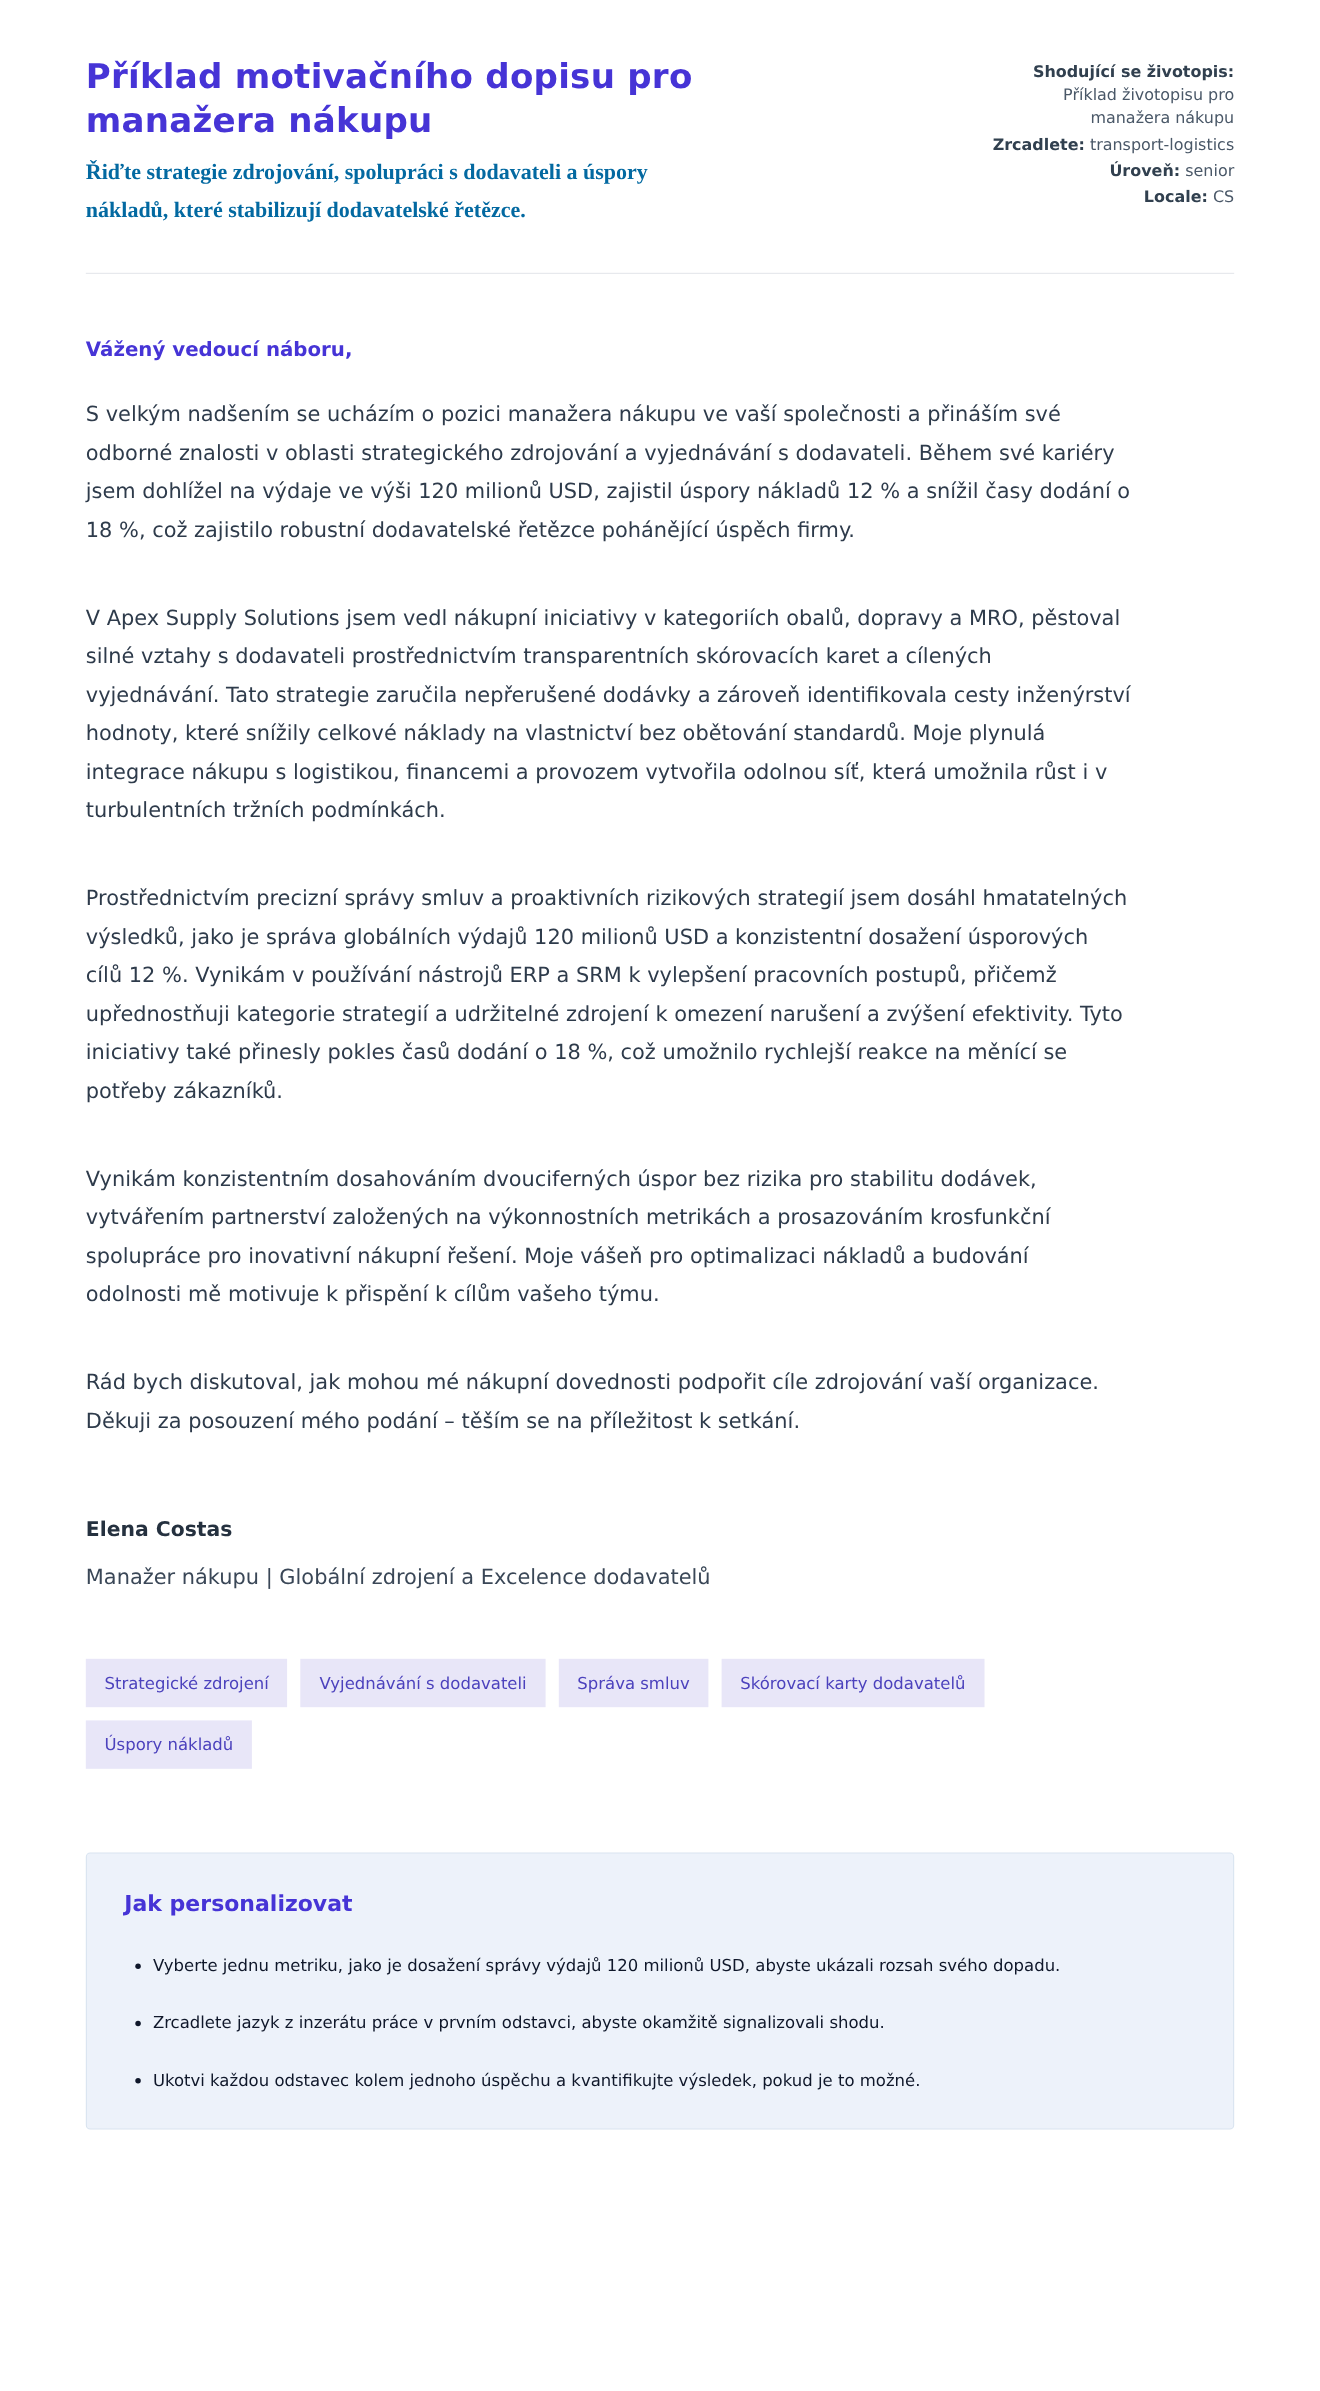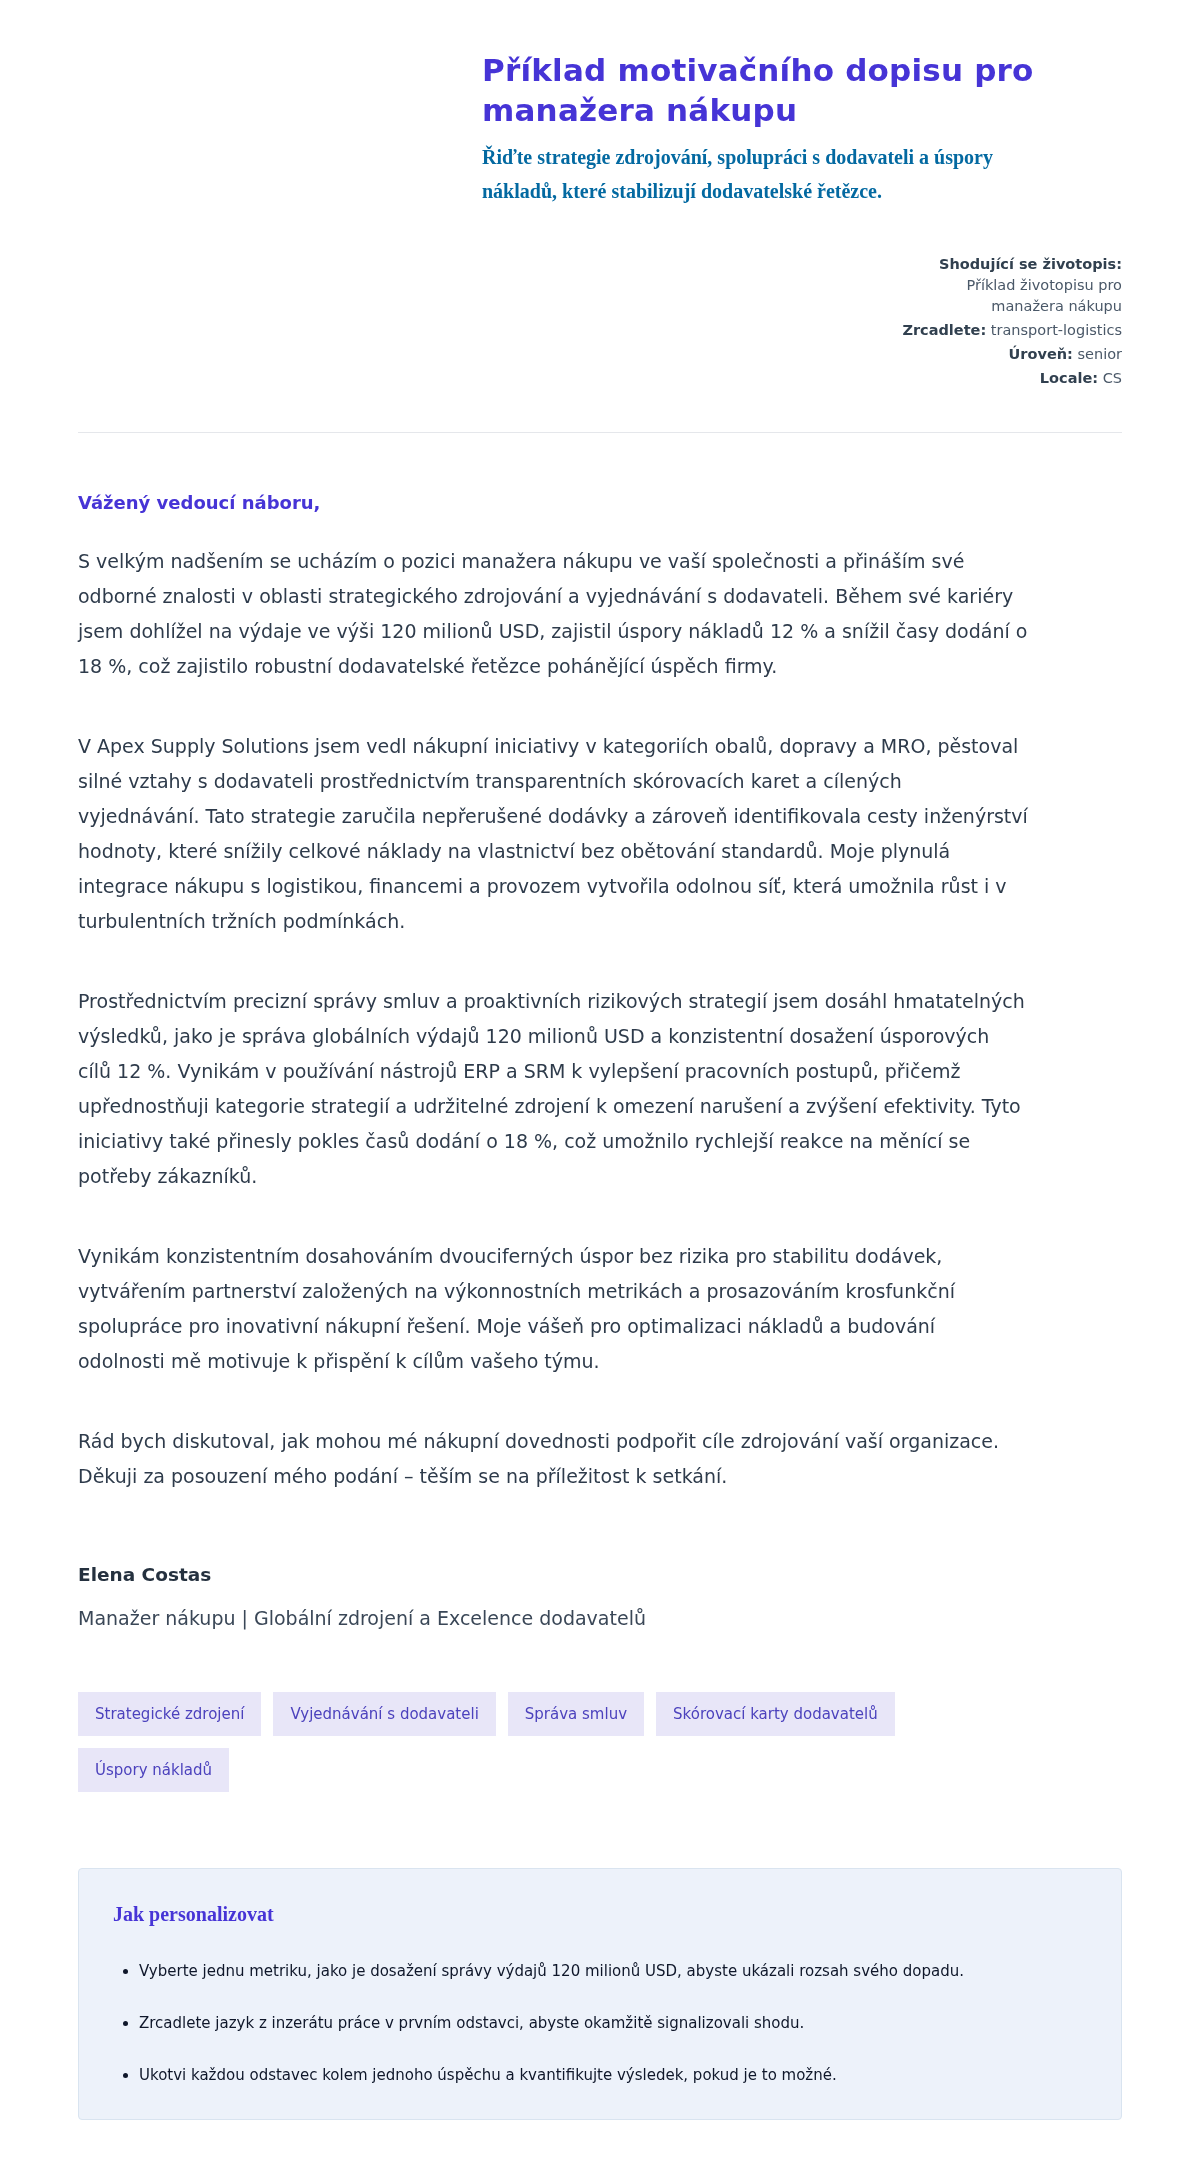--- a/index.html
+++ b/index.html
@@ -13,23 +13,22 @@
     color: #2e3b4b;
   }
   .page {
     padding: 50px 78px 60px 78px;
     box-sizing: border-box;
     width: 1200px;
   }
   .header {
     display: flex;
     justify-content: space-between;
-    align-items: flex-end;
+    align-items: flex-start;
     gap: 40px;
-    flex-direction: column;
   }
   .header-left { max-width: 640px; }
   h1.title {
     margin: 0;
     font-size: 31px;
     line-height: 40px;
     font-weight: bold;
     color: #4634d6;
     letter-spacing: 0.2px;
   }
@@ -110,21 +109,20 @@
     border-radius: 4px;
     padding: 32px 34px 26px 34px;
     box-sizing: border-box;
   }
   .tip-heading {
     margin: 0;
     font-size: 20px;
     line-height: 27px;
     font-weight: bold;
     color: #4634d6;
-    font-family: Liberation Serif, serif;
   }
   ul.tip-list {
     margin: 26px 0 0 0;
     padding: 0 0 0 26px;
   }
   ul.tip-list li {
     font-size: 15px;
     line-height: 35px;
     color: #0f172a;
     margin-bottom: 17px;

